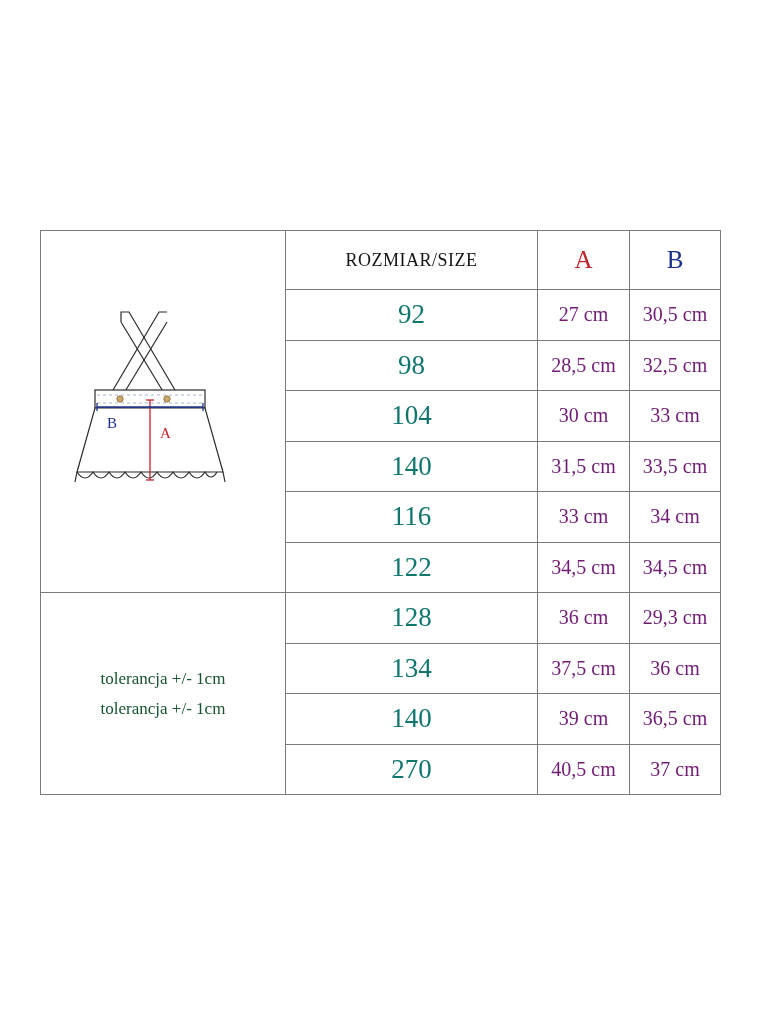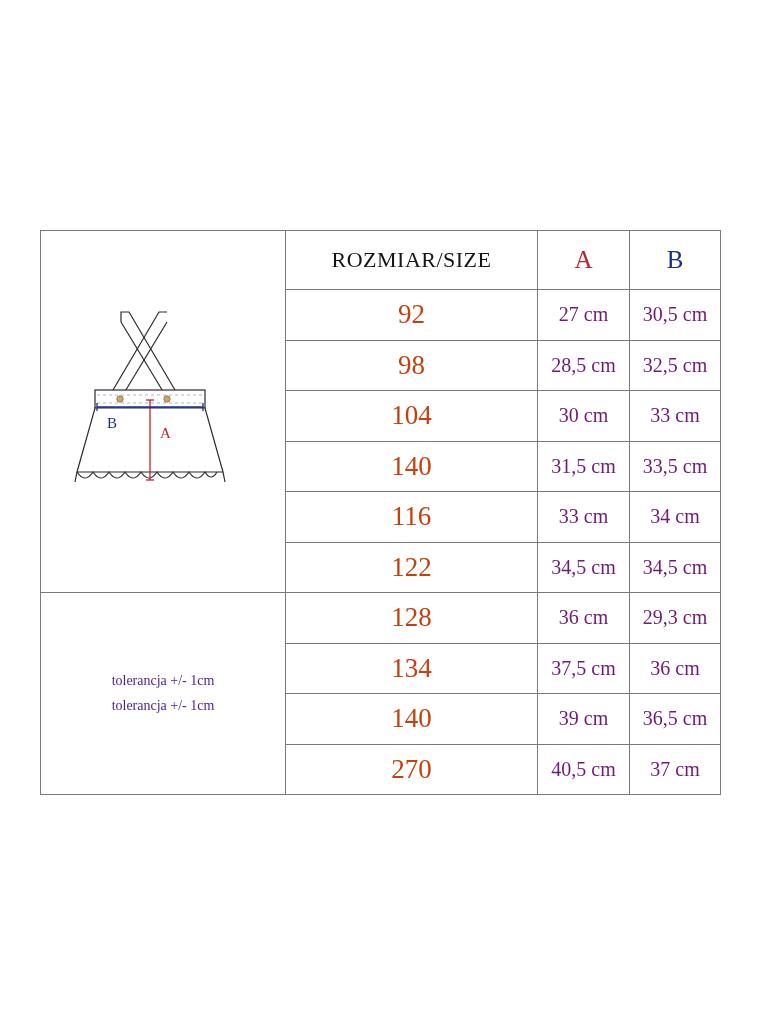--- a/index.html
+++ b/index.html
@@ -41,64 +41,64 @@
 
   
   col.c-img  { width: 245px; }
   col.c-size { width: 252px; }
   col.c-a    { width: 92px; }
   col.c-b    { width: 91px; }
 
   .hdr-row td { height: 58px; }
 
   .hdr-size {
-    font-size: 22px;
+    font-size: 18px;
     letter-spacing: 0.5px;
     color: #151515;
     font-family: "Liberation Serif", serif;
   }
   .hdr-a {
     font-size: 25px;
     font-weight: bold;
     color: #c0232b;
   }
   .hdr-b {
     font-size: 25px;
     font-weight: bold;
     color: #1c2f8f;
   }
 
   .data-row td { height: 49.5px; }
 
   .cell-size {
     font-size: 27px;
-    color: #c2410c;
+    color: #0f766e;
   }
   .cell-meas {
     font-size: 20px;
     color: #701a75;
   }
 
   
   .img-cell {
     padding: 0;
     vertical-align: middle;
   }
   .garment-wrap {
     width: 100%;
     height: 100%;
     display: flex;
     align-items: center;
     justify-content: center;
   }
 
   .tolerance-cell {
-    font-size: 14px;
+    font-size: 17px;
     line-height: 1.75;
-    color: #4c1d95;
+    color: #14532d;
     text-align: center;
     padding: 8px 10px;
   }
   .tolerance-cell div { white-space: nowrap; }
 </style>
 </head>
 <body>
 
 <div class="page">
 

